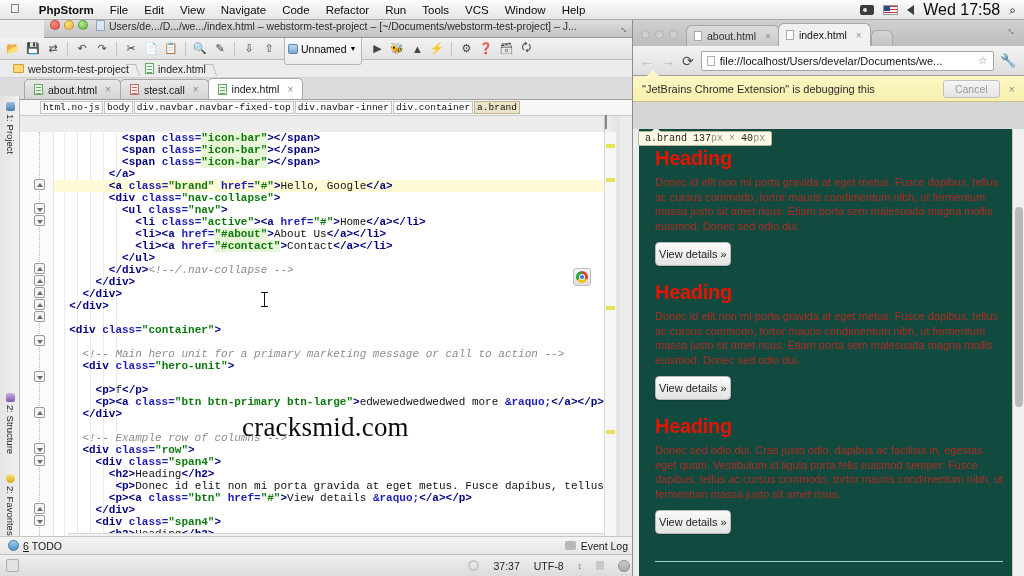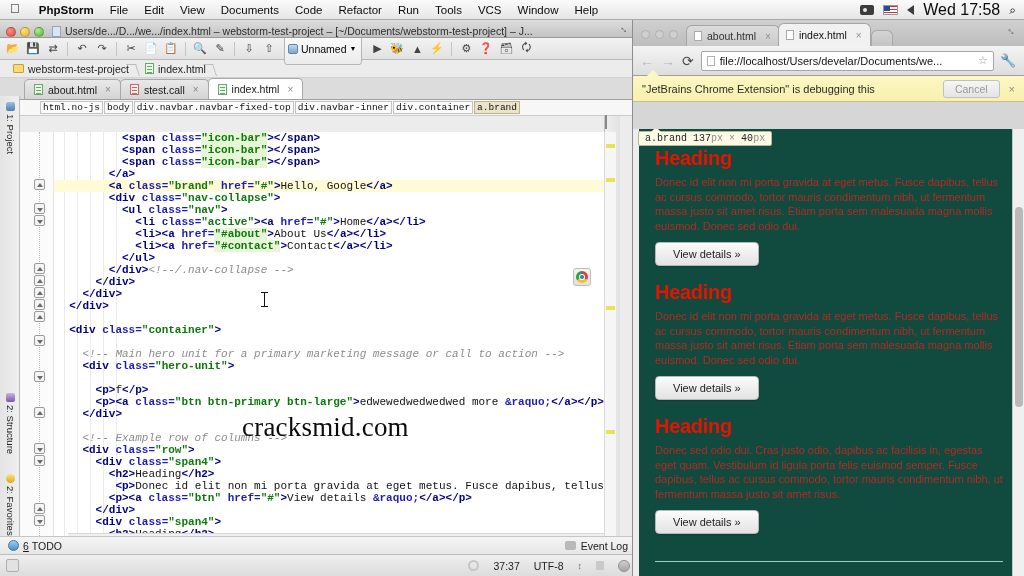--- a/index.html
+++ b/index.html
@@ -32,22 +32,22 @@
       border:1px solid #999; position:relative;}
   .mb-flag:before{content:"";position:absolute;left:0;top:0;width:6px;height:5px;background:#2b4b8f;}
   .mb-vol { width:0;height:0;border-top:5px solid transparent;border-bottom:5px solid transparent;border-right:7px solid #3c3c3c;}
   .mb-time { font-size:16px; }
   .mb-search { font-size:12px; }
 
   
   .ps-window { position:absolute; left:0; top:20px; width:636px; height:556px; background:#ececec; overflow:hidden; z-index:10;}
   .ps-title {
     height:18px; background:linear-gradient(#dedede,#c2c2c2);
-    border-bottom:1px solid #9a9a9a; display:flex; align-items:flex-end;
-    font-size:10.5px; color:#2d2d2d; position:relative;
+    border-bottom:1px solid #9a9a9a; display:flex; align-items:flex-start;
+    font-size:10.5px; color:#2d2d2d; position:relative;margin-left:44px;
   }
   .traffic { display:flex; gap:4px; padding-left:6px; }
   .tl { width:10px;height:10px;border-radius:50%; border:1px solid rgba(0,0,0,.22);}
   .tl.r{background:radial-gradient(circle at 35% 30%,#ff8d82,#e24b41);}
   .tl.y{background:radial-gradient(circle at 35% 30%,#ffe07a,#e2b133);}
   .tl.g{background:radial-gradient(circle at 35% 30%,#b6f08a,#56ad3c);}
   .ps-title .doc-ic{ width:9px;height:11px;background:#d9e6f2;border:1px solid #8fa8bf; margin:0 4px 0 8px;}
   .ps-title .tt { white-space:nowrap; overflow:hidden; }
   .ps-title .expand { position:absolute; right:6px; top:3px; font-size:10px; color:#555; transform:rotate(45deg);}
 
@@ -194,21 +194,21 @@
   .cr-page { position:absolute; left:0; top:109px; width:392px; height:447px; background:#114a3f; overflow:hidden; }
   .cr-page .inner { padding:18px 22px 0 22px; }
   .inspect-badge { position:absolute; left:5px; top:2px; background:#fdfbe6; border:1px solid #b9b49a;
                    font-family:"Liberation Mono", monospace; font-size:10px; color:#222; padding:1px 6px; border-radius:2px; z-index:3;}
   .inspect-badge .px { color:#8c8c8c; }
   .inspect-badge:before{content:"";position:absolute;left:12px;top:-5px;width:0;height:0;
         border-left:5px solid transparent;border-right:5px solid transparent;border-bottom:5px solid #fdfbe6;}
 
   .pg-h2 { font-size:20px; font-weight:bold; color:#e51400; line-height:1.15; margin:0 0 5px 0; letter-spacing:-.3px;}
   .pg-p { font-size:11px; line-height:14.5px; color:#b02c22; margin:0 0 9px 0; }
-  .pg-btn { display:inline-block; padding:5px 17px; font-size:11px; color:#222;
+  .pg-btn { display:inline-block; padding:5px 3px; font-size:11px; color:#222;
             background:linear-gradient(#fbfbfb,#e3e3e3); border:1px solid #b7b7b7; border-radius:4px;
             box-shadow:0 1px 1px rgba(0,0,0,.18); margin-bottom:15px;}
   .pg-hr { height:1px; background:#9ccfc2; border:none; margin:12px 0 13px 0; }
   .pg-foot { font-size:10.5px; color:#b02c22; }
 
   .cr-vscroll { position:absolute; right:0; top:109px; width:12px; height:447px; background:#f0f0f0; border-left:1px solid #c6c6c6;}
   .cr-vscroll .thumb{ position:absolute; left:2px; top:78px; width:8px; height:200px; background:#b9b9b9; border-radius:4px;}
 
   .cr-left-edge { position:absolute; left:0; top:109px; width:6px; height:447px; background:#ededed;}
 </style>
@@ -216,21 +216,21 @@
 <body>
 
 <div class="screen">
 
   <div class="menubar">
     <span class="apple"></span>
     <span class="mi bold">PhpStorm</span>
     <span class="mi">File</span>
     <span class="mi">Edit</span>
     <span class="mi">View</span>
-    <span class="mi">Documents</span>
+    <span class="mi">Navigate</span>
     <span class="mi">Code</span>
     <span class="mi">Refactor</span>
     <span class="mi">Run</span>
     <span class="mi">Tools</span>
     <span class="mi">VCS</span>
     <span class="mi">Window</span>
     <span class="mi">Help</span>
     <span class="right">
       <span class="mb-icon mb-cam"></span>
       <span class="mb-icon mb-flag"></span>

